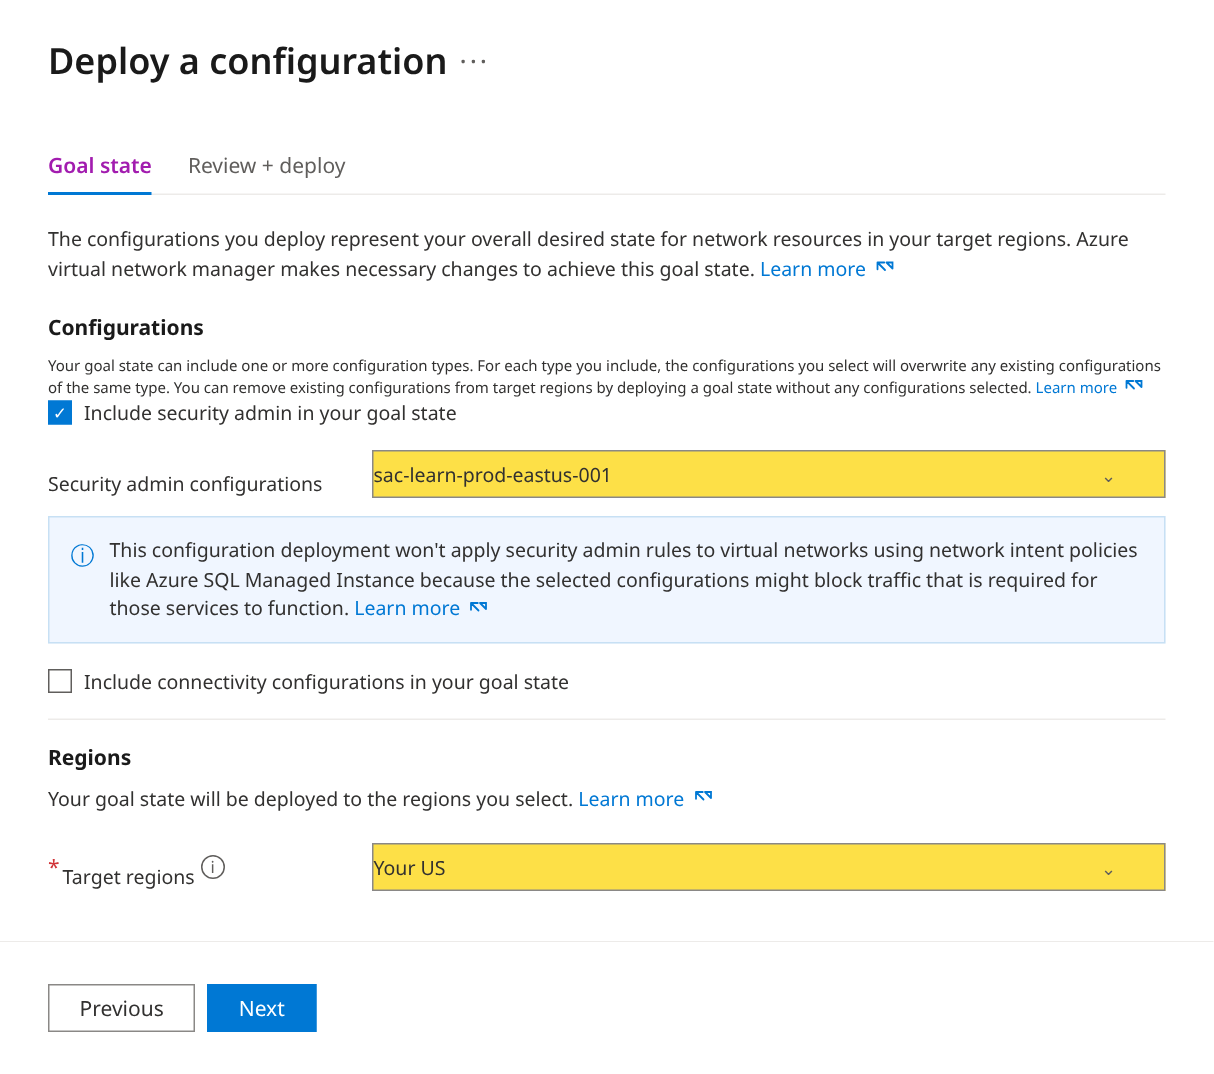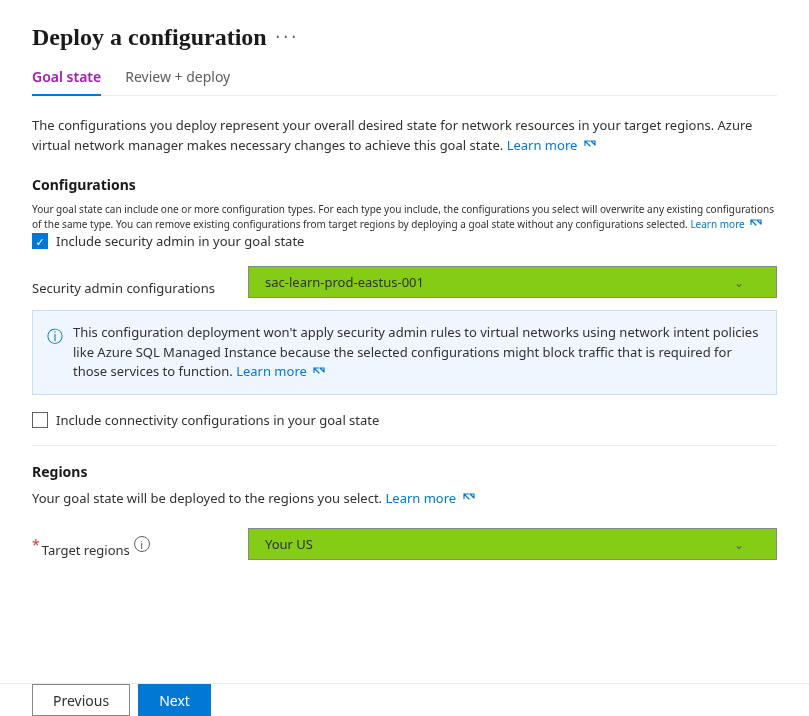--- a/index.html
+++ b/index.html
@@ -12,22 +12,21 @@
       min-height: 716px;
     }
     .container {
       padding: 24px 32px 24px 32px;
       max-width: 809px;
     }
     .header {
       display: flex;
       align-items: center;
       gap: 8px;
-      margin-bottom: 8px;
-      font-family: Liberation Serif, serif;
+      margin-bottom: 36px;
     }
     .page-title {
       font-size: 24px;
       font-weight: 600;
       color: #1a1a1a;
     }
     .more-icon {
       color: #605e5c;
       font-size: 18px;
       cursor: pointer;
@@ -122,24 +121,24 @@
     .form-label {
       font-size: 13px;
       color: #323130;
       min-width: 200px;
       flex-shrink: 0;
       margin-top: 11px;
     }
     .dropdown {
       flex: 1;
       border: 1px solid #8a8886;
-      padding: 6px 32px 6px 16px;
-      font-size: 13px;
-      color: #323130;
-      background: #84cc16;
+      padding: 6px 32px 6px 0;
+      font-size: 13px;
+      color: #323130;
+      background: #fde047;
       cursor: pointer;
       position: relative;
       display: flex;
       align-items: center;
       justify-content: space-between;
       height: 32px;
     }
     .dropdown-text {
       flex: 1;
     }
@@ -189,21 +188,21 @@
       color: #605e5c;
       cursor: pointer;
       margin-left: 4px;
     }
     .footer {
       position: fixed;
       bottom: 0;
       left: 0;
       width: 809px;
       border-top: 1px solid #edebe9;
-      padding: 0 32px;
+      padding: 28px 32px;
       background: #fff;
       display: flex;
       gap: 8px;
     }
     .btn {
       padding: 6px 20px;
       font-size: 14px;
       cursor: pointer;
       border: 1px solid #8a8886;
       background: #fff;

